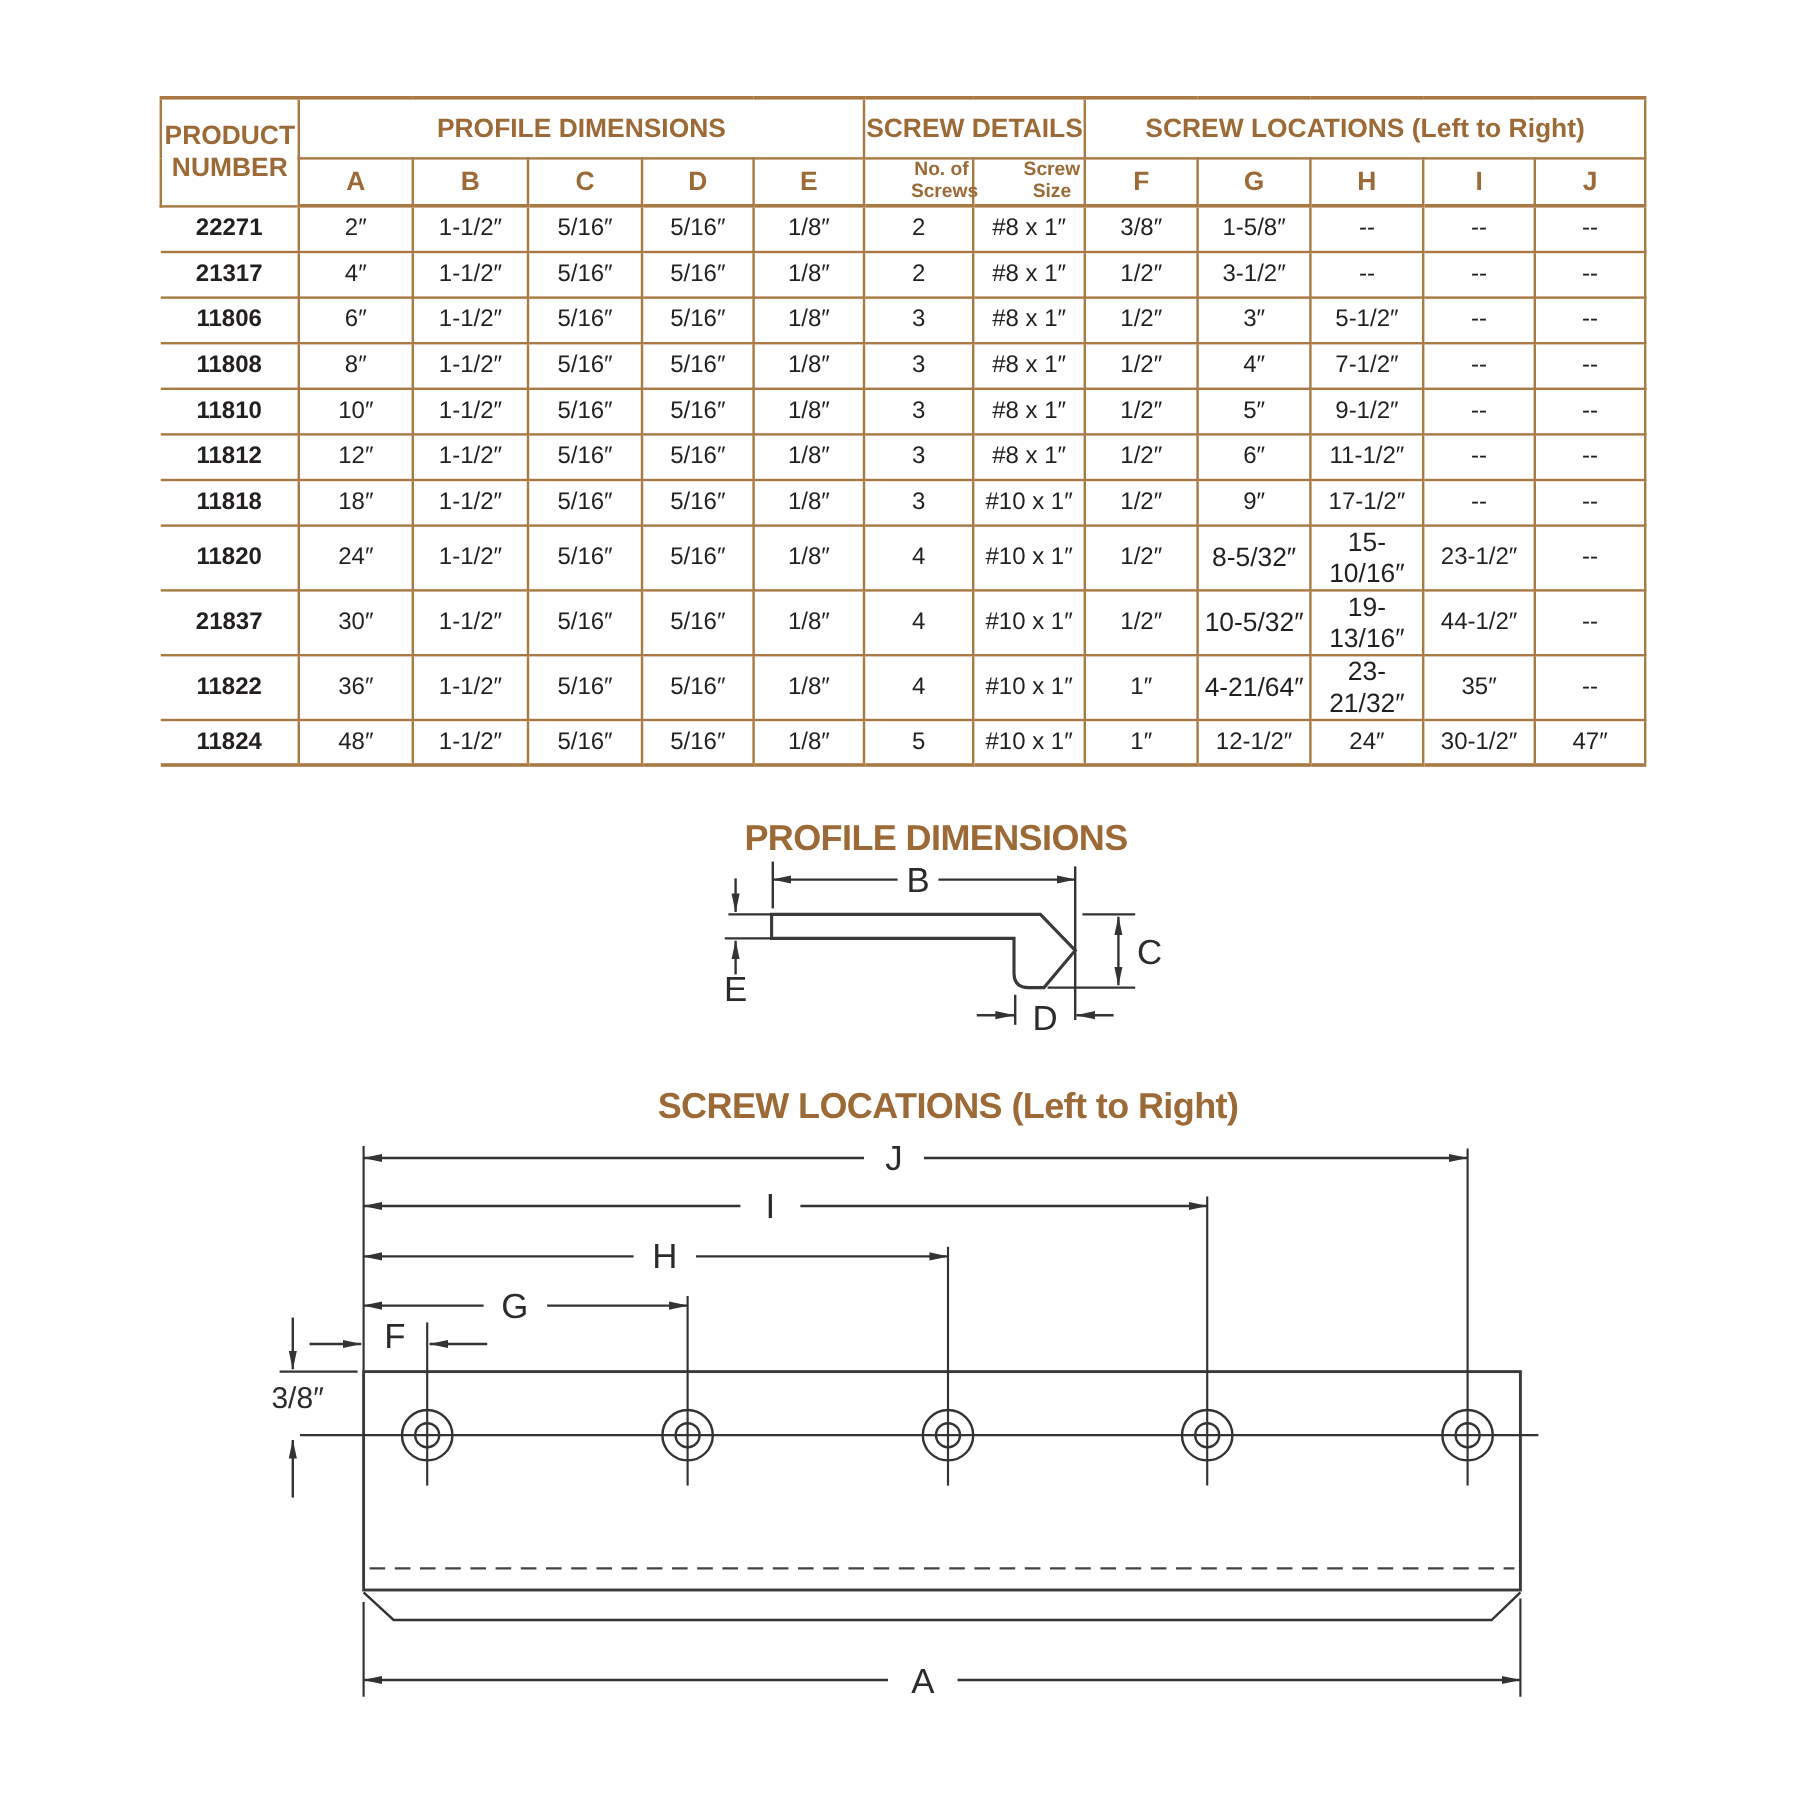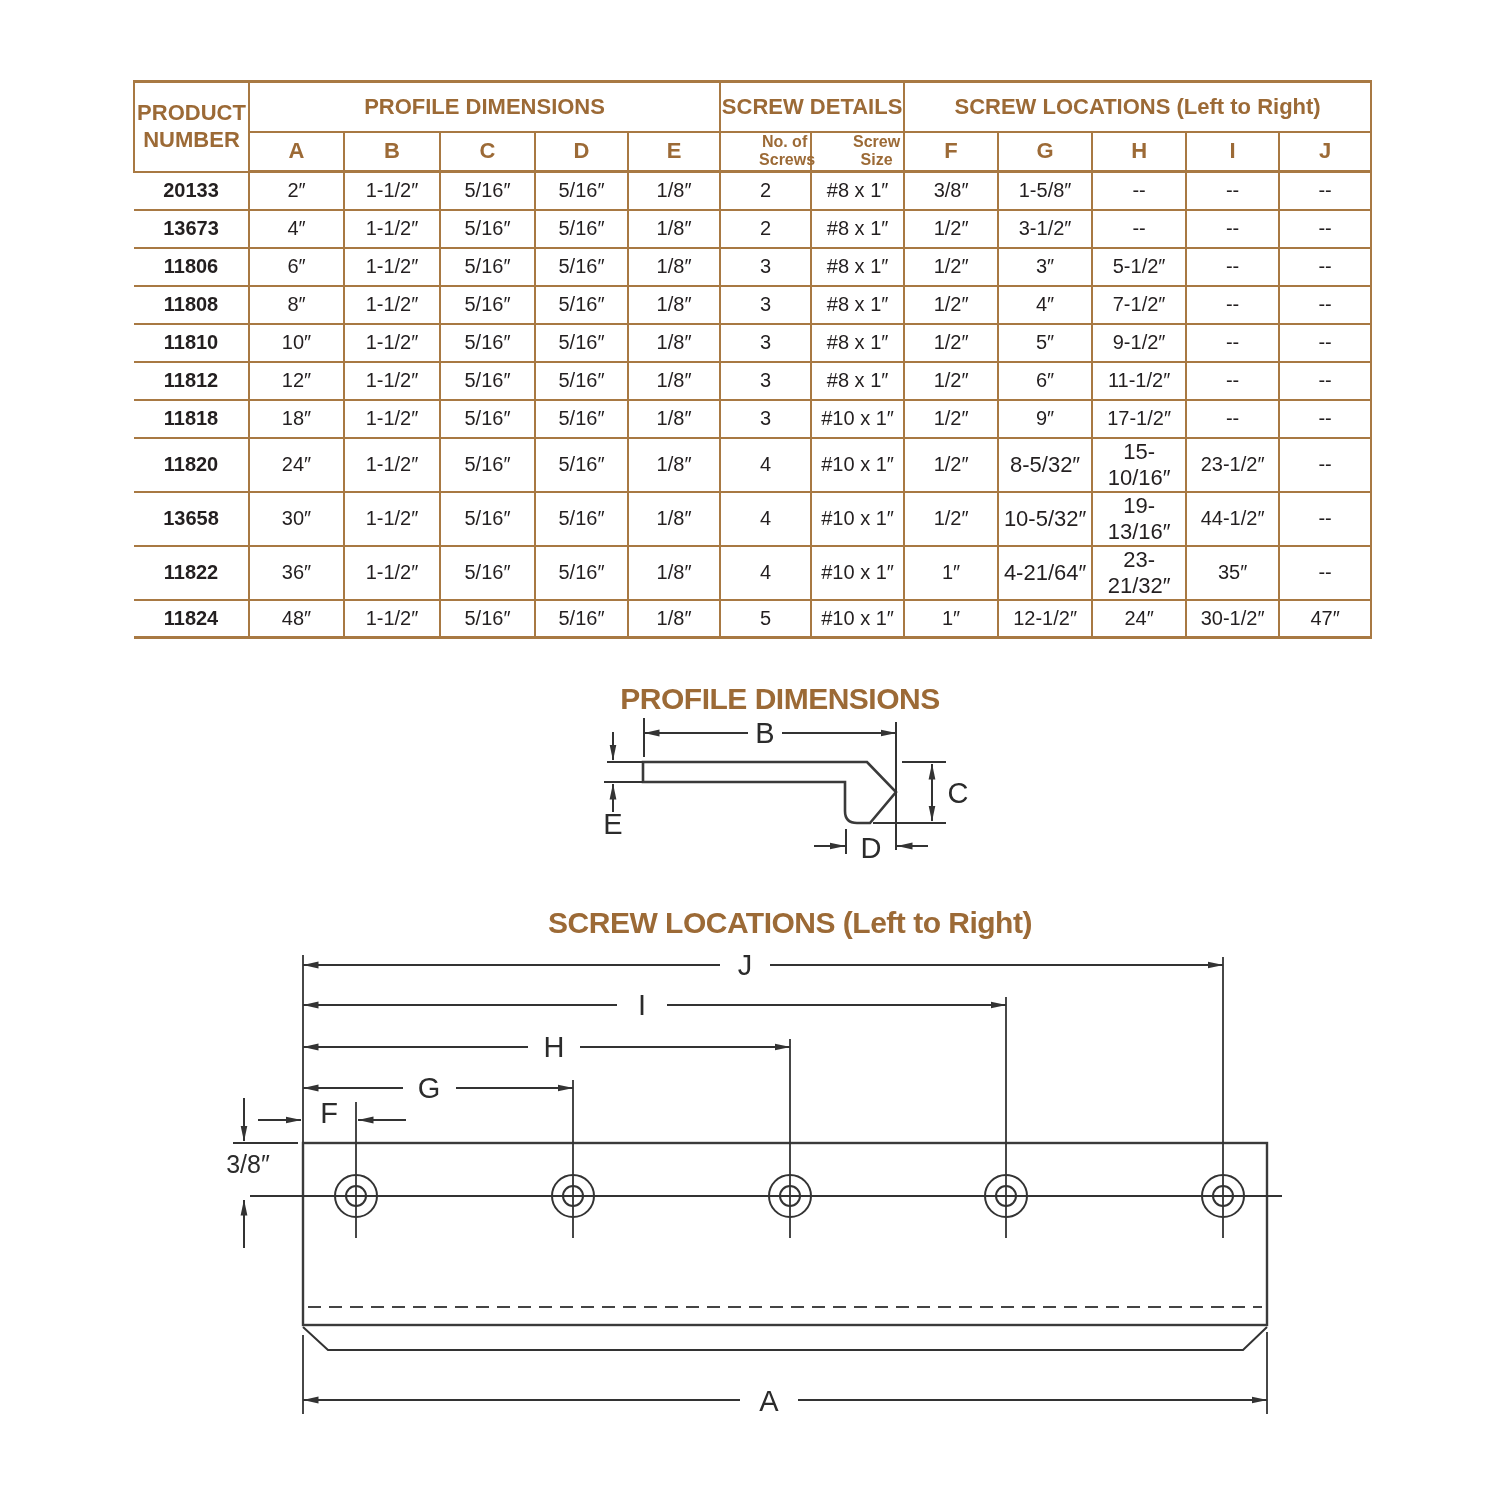--- a/index.html
+++ b/index.html
@@ -83,36 +83,36 @@
 Size</th>
         <th>F</th>
         <th>G</th>
         <th>H</th>
         <th>I</th>
         <th>J</th>
       </tr>
     </thead>
     <tbody>
         <tr>
-          <td class="prod">20133</td>
+          <td class="prod">22271</td>
           <td>2″</td>
           <td>1-1/2″</td>
           <td>5/16″</td>
           <td>5/16″</td>
           <td>1/8″</td>
           <td>2</td>
           <td>#8 x 1″</td>
           <td>3/8″</td>
           <td>1-5/8″</td>
           <td>--</td>
           <td>--</td>
           <td>--</td>
         </tr>
         <tr>
-          <td class="prod">13673</td>
+          <td class="prod">21317</td>
           <td>4″</td>
           <td>1-1/2″</td>
           <td>5/16″</td>
           <td>5/16″</td>
           <td>1/8″</td>
           <td>2</td>
           <td>#8 x 1″</td>
           <td>1/2″</td>
           <td>3-1/2″</td>
           <td>--</td>
@@ -203,21 +203,21 @@
           <td>1/8″</td>
           <td>4</td>
           <td>#10 x 1″</td>
           <td>1/2″</td>
           <td class="small">8-5/32″</td>
           <td class="small">15-10/16″</td>
           <td>23-1/2″</td>
           <td>--</td>
         </tr>
         <tr>
-          <td class="prod">13658</td>
+          <td class="prod">21837</td>
           <td>30″</td>
           <td>1-1/2″</td>
           <td>5/16″</td>
           <td>5/16″</td>
           <td>1/8″</td>
           <td>4</td>
           <td>#10 x 1″</td>
           <td>1/2″</td>
           <td class="small">10-5/32″</td>
           <td class="small">19-13/16″</td>

